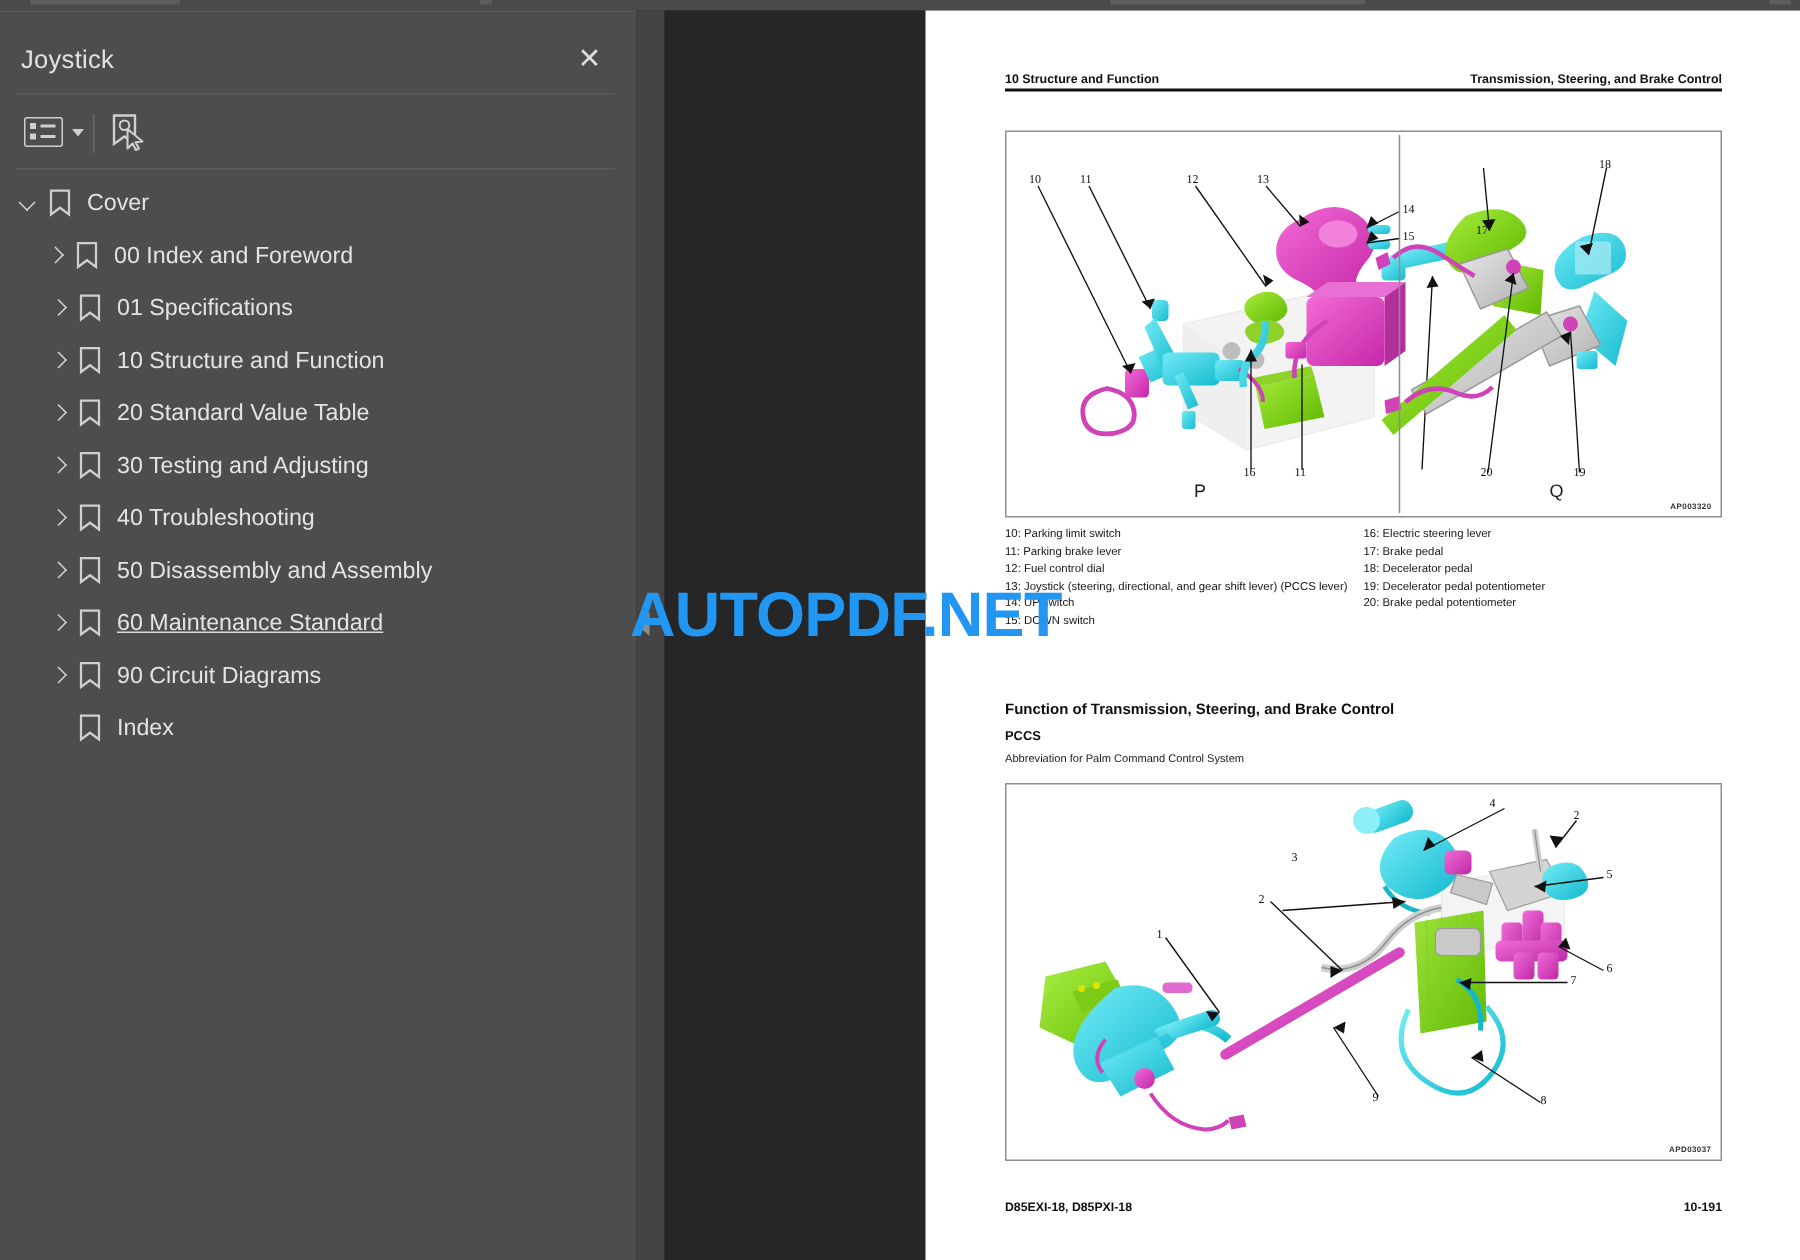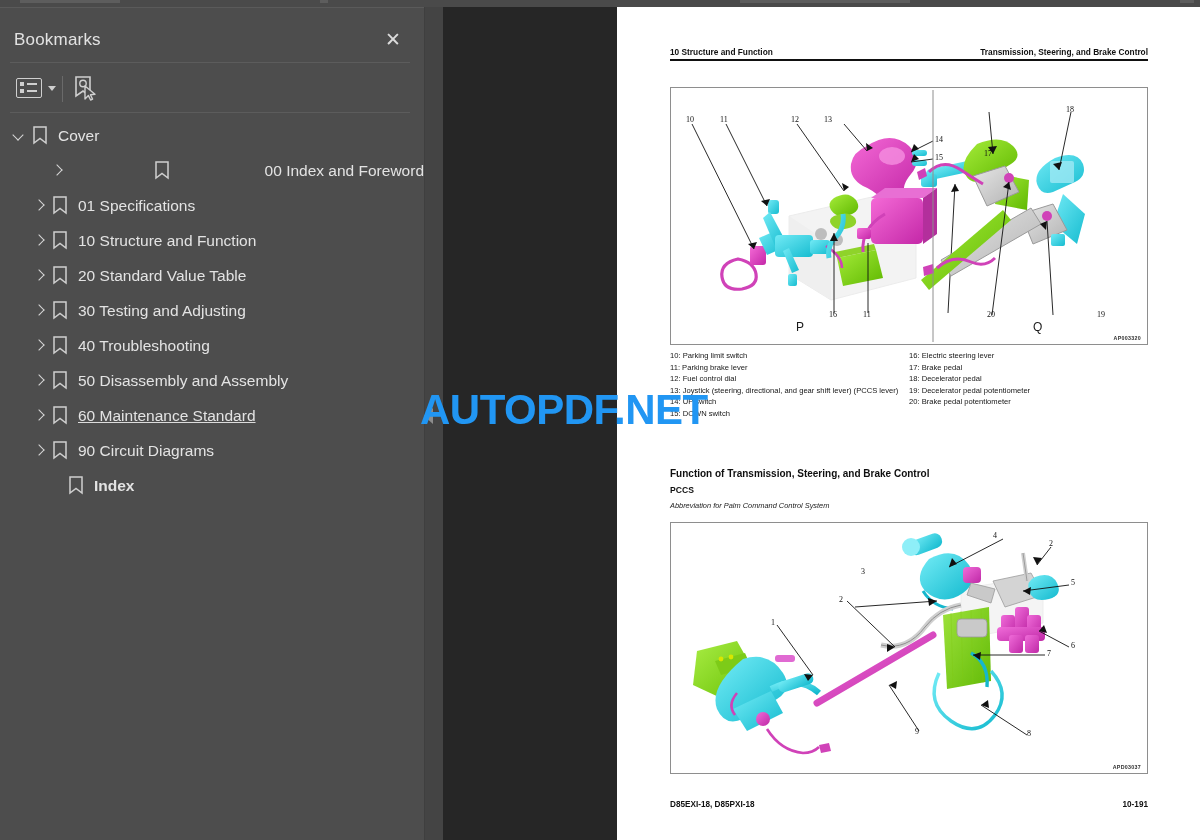--- a/index.html
+++ b/index.html
@@ -144,21 +144,21 @@
   .sec-title {
     position: absolute; left: 53px; top: 461px;
     font-size: 10px; font-weight: bold; color: #0f0f0f;
   }
   .sub-title {
     position: absolute; left: 53px; top: 478px;
     font-size: 8.6px; font-weight: bold; color: #0f0f0f;
   }
   .sub-note {
     position: absolute; left: 53px; top: 494px;
-    font-size: 7.4px; color: #1a1a1a; font-style: italic;
+    font-size: 7.4px; color: #1a1a1a;
   }
   .pg-footer {
     position: absolute; left: 53px; top: 793px; width: 478px;
     display: flex; justify-content: space-between;
   }
   .pg-footer span { font-size: 8.2px; font-weight: bold; color: #111; }
 
   
   .watermark {
     position: absolute; left: 420px; top: 386px;
@@ -178,21 +178,21 @@
   <div class="top-strip">
     <div class="seg" style="left:20px;  width:100px;"></div>
     <div class="seg" style="left:320px; width:8px;"></div>
     <div class="seg" style="left:740px; width:170px;"></div>
     <div class="seg" style="left:1180px;width:14px;"></div>
   </div>
 
   <div class="sidebar">
 
     <div class="sb-header">
-      <div class="sb-title">Bookmarks</div>
+      <div class="sb-title">Joystick</div>
       <div class="sb-close">✕</div>
     </div>
     <div class="sb-divider" style="top:54px;"></div>
 
     <div class="sb-toolbar">
       <div class="tb-btn" style="left:16px; top:12px;">
         <span class="icon-listopts">
           <span class="frame"></span>
           <span class="sq" style="top:4px;"></span>
           <span class="sq" style="top:11px;"></span>
@@ -217,21 +217,21 @@
     <div class="tree" id="bookmark-tree">
         <div class="node" style="padding-left: 10px;">
           <span class="chev open"></span>
           <span class="bmk">
             <svg width="16" height="19" viewBox="0 0 16 19">
               <path d="M2 1 h12 v16 l-6 -4.5 l-6 4.5 Z" fill="none" stroke="#cfcfcf" stroke-width="1.5"></path>
             </svg>
           </span>
           <span class="node-label">Cover</span>
         </div>
-        <div class="node" style="padding-left: 48px; justify-content: space-between;">
+        <div class="node" style="padding-left: 28px;">
           <span class="chev"></span>
           <span class="bmk">
             <svg width="16" height="19" viewBox="0 0 16 19">
               <path d="M2 1 h12 v16 l-6 -4.5 l-6 4.5 Z" fill="none" stroke="#cfcfcf" stroke-width="1.5"></path>
             </svg>
           </span>
           <span class="node-label">00 Index and Foreword</span>
         </div>
         <div class="node" style="padding-left: 30px;">
           <span class="chev"></span>
@@ -298,21 +298,21 @@
         </div>
         <div class="node" style="padding-left: 30px;">
           <span class="chev"></span>
           <span class="bmk">
             <svg width="16" height="19" viewBox="0 0 16 19">
               <path d="M2 1 h12 v16 l-6 -4.5 l-6 4.5 Z" fill="none" stroke="#cfcfcf" stroke-width="1.5"></path>
             </svg>
           </span>
           <span class="node-label">90 Circuit Diagrams</span>
         </div>
-        <div class="node" style="padding-left: 46px; font-weight: bold;">
+        <div class="node" style="padding-left: 30px;">
           <span class="chev none"></span>
           <span class="bmk">
             <svg width="16" height="19" viewBox="0 0 16 19">
               <path d="M2 1 h12 v16 l-6 -4.5 l-6 4.5 Z" fill="none" stroke="#cfcfcf" stroke-width="1.5"></path>
             </svg>
           </span>
           <span class="node-label">Index</span>
         </div>
       </div>
   </div>
@@ -444,28 +444,28 @@
               <path d="M104 133 l-7 3 l6 6 Z"></path>
           </g>
         </g>
         <line x1="262" y1="2" x2="262" y2="254" stroke="#8e8e8e" stroke-width="1"></line>
       </svg>
 
       
       <div class="co" style="left:15px;  top:27px;">10</div>
       <div class="co" style="left:49px;  top:27px;">11</div>
       <div class="co" style="left:120px; top:27px;">12</div>
-      <div class="co" style="left:153px; top:27px;">13</div>
+      <div class="co" style="left:167px; top:27px;">13</div>
       <div class="co" style="left:264px; top:47px;">14</div>
       <div class="co" style="left:264px; top:65px;">15</div>
       <div class="co" style="left:158px; top:222px;">16</div>
       <div class="co" style="left:192px; top:222px;">11</div>
       <div class="co" style="left:313px; top:29px;margin-top:32px;">17</div>
       <div class="co" style="left:395px; top:17px;">18</div>
-      <div class="co" style="left:378px; top:222px;margin-left:48px;">19</div>
+      <div class="co" style="left:378px; top:222px;">19</div>
       <div class="co" style="left:316px; top:222px;">20</div>
 
       <div class="fig-letter" style="left:125px; top:232px;">P</div>
       <div class="fig-letter" style="left:362px; top:232px;">Q</div>
       <div class="fig-code">AP003320</div>
     </div>
 
     <div class="legend">
       <ul class="legend-col" id="legend-left">
           <li>10: Parking limit switch</li>

